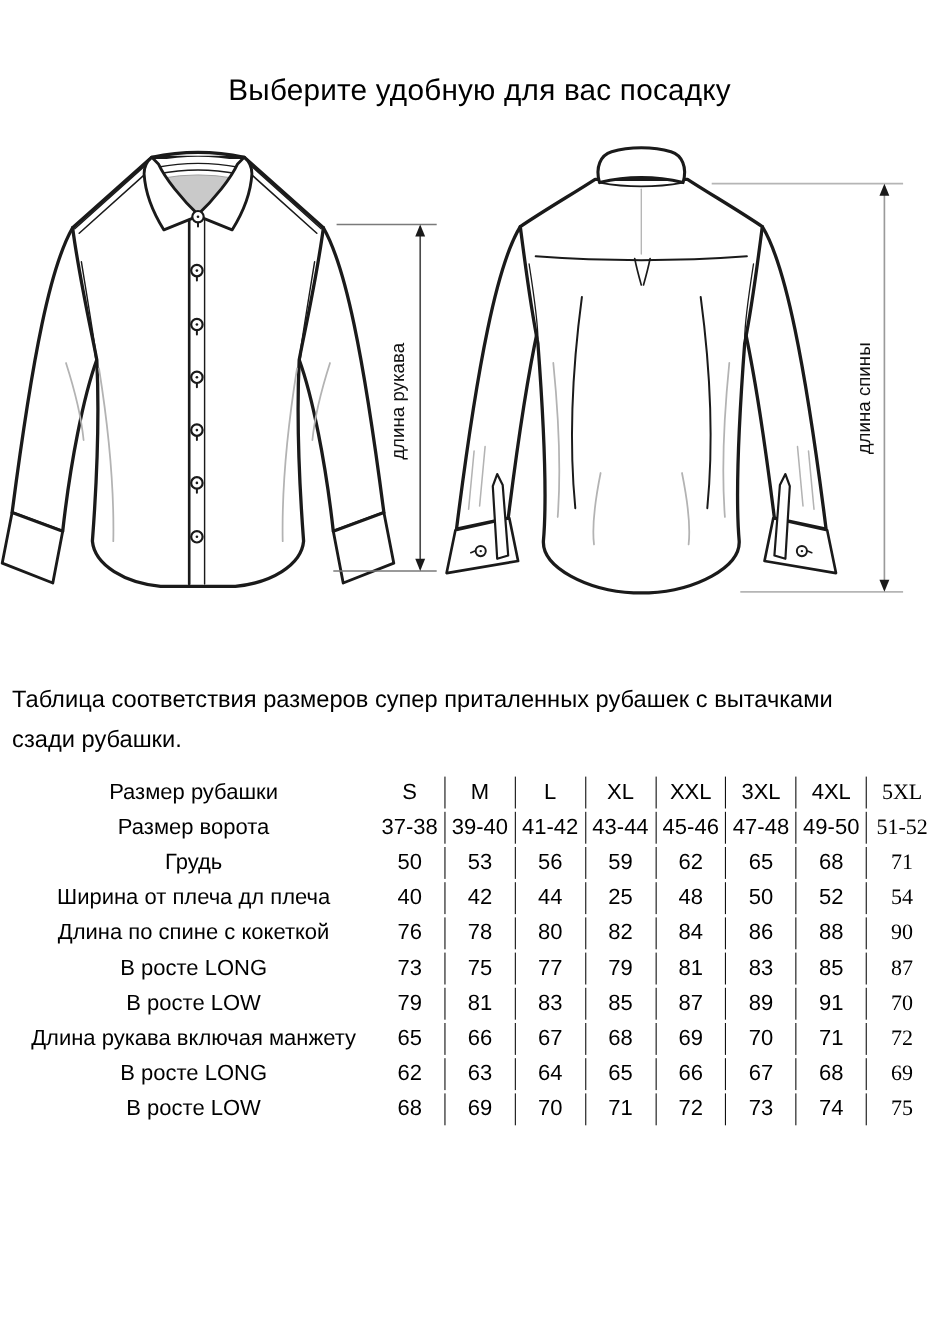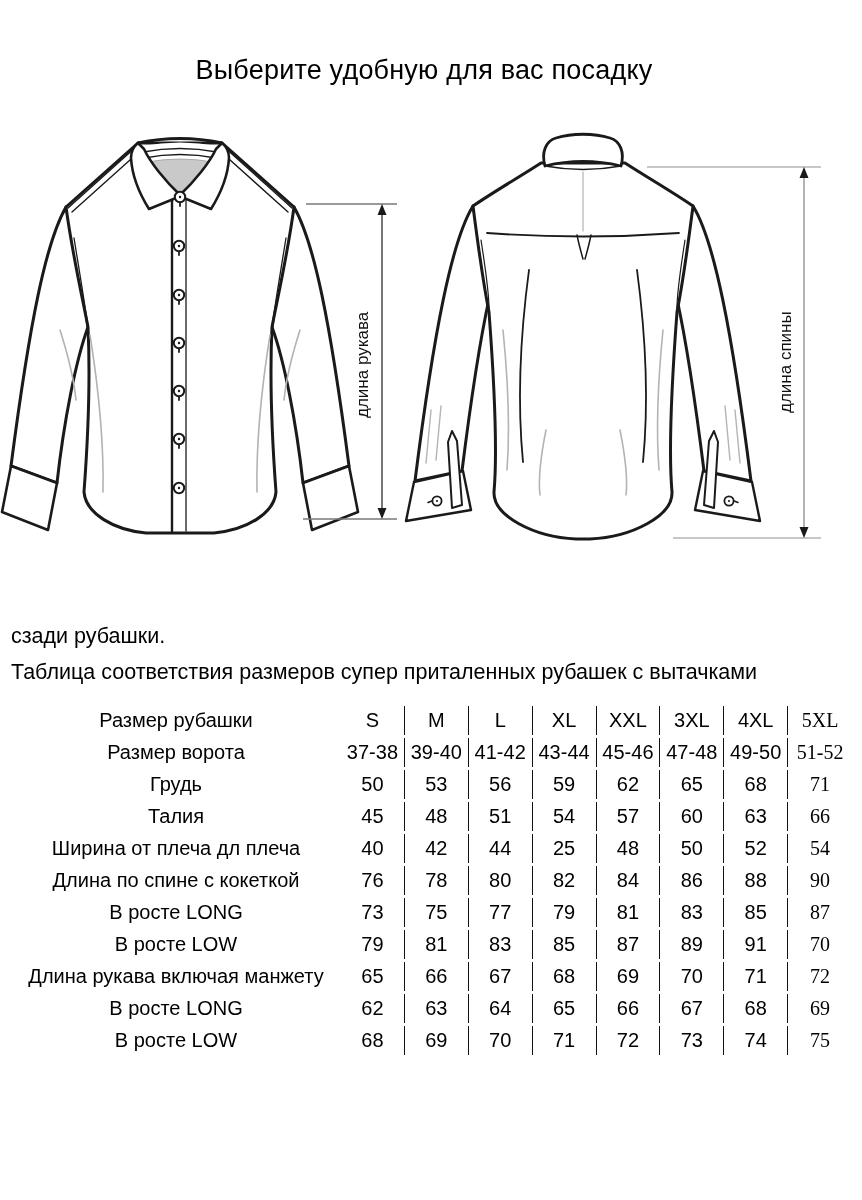--- a/index.html
+++ b/index.html
@@ -1,21 +1,21 @@
 <!DOCTYPE html>
 <html><head>
 <meta charset="utf-8">
 <style>
   html,body { margin:0; padding:0; background:#fff; }
   .page {
     position:relative; width:862px; height:1200px; background:#fff;
     font-family:"Liberation Sans", sans-serif; color:#000; overflow:hidden;
   }
   .title {
-    position:absolute; top:50px; left:0; width:838px; margin:5px;
+    position:absolute; top:50px; left:0; width:838px; margin:17px;
     font-size:27px; font-weight:400; text-align:center; letter-spacing:0.2px;
   }
   .diagram { position:absolute; top:0; left:0; }
   .dim-label {
     position:absolute; display:flex; align-items:center; justify-content:center;
     writing-mode:vertical-rl; transform:rotate(180deg);
     font-size:17px; color:#111; white-space:nowrap;
   }
   .content { position:absolute; left:11px; top:618px; width:841px; }
   .fit-heading { margin:0 0 10px 0; font-size:22px; font-weight:700; letter-spacing:0.5px; }
@@ -188,22 +188,22 @@
       <path d="M 804,167 L 799.5,178 L 808.5,178 Z" fill="#1a1a1a"></path>
       <path d="M 804,538 L 799.5,527 L 808.5,527 Z" fill="#1a1a1a"></path>
     </g>
   </svg>
 
   <div class="dim-label" style="left:349px; top:311px; width:27px; height:107px;">длина рукава</div>
   <div class="dim-label" style="left:772px; top:308px; width:27px; height:108px;">длина спины</div>
 
   <div class="content">
     <div class="desc">
+      <div>Таблица соответствия размеров супер приталенных рубашек с вытачками</div>
       <div>сзади рубашки.</div>
-      <div>Таблица соответствия размеров супер приталенных рубашек с вытачками</div>
     </div>
     <table class="size-table">
       <colgroup>
         <col style="width:330px">
         <col span="8">
       </colgroup>
       <tbody>
           <tr>
             <td class="rowlabel">Размер рубашки</td>
             <td class="val">S</td>
@@ -231,31 +231,20 @@
             <td class="val">50</td>
             <td class="val">53</td>
             <td class="val">56</td>
             <td class="val">59</td>
             <td class="val">62</td>
             <td class="val">65</td>
             <td class="val">68</td>
             <td class="val last">71</td>
           </tr>
           <tr>
-            <td class="rowlabel">Талия</td>
-            <td class="val">45</td>
-            <td class="val">48</td>
-            <td class="val">51</td>
-            <td class="val">54</td>
-            <td class="val">57</td>
-            <td class="val">60</td>
-            <td class="val">63</td>
-            <td class="val last">66</td>
-          </tr>
-          <tr>
             <td class="rowlabel">Ширина от плеча дл плеча</td>
             <td class="val">40</td>
             <td class="val">42</td>
             <td class="val">44</td>
             <td class="val">25</td>
             <td class="val">48</td>
             <td class="val">50</td>
             <td class="val">52</td>
             <td class="val last">54</td>
           </tr>

